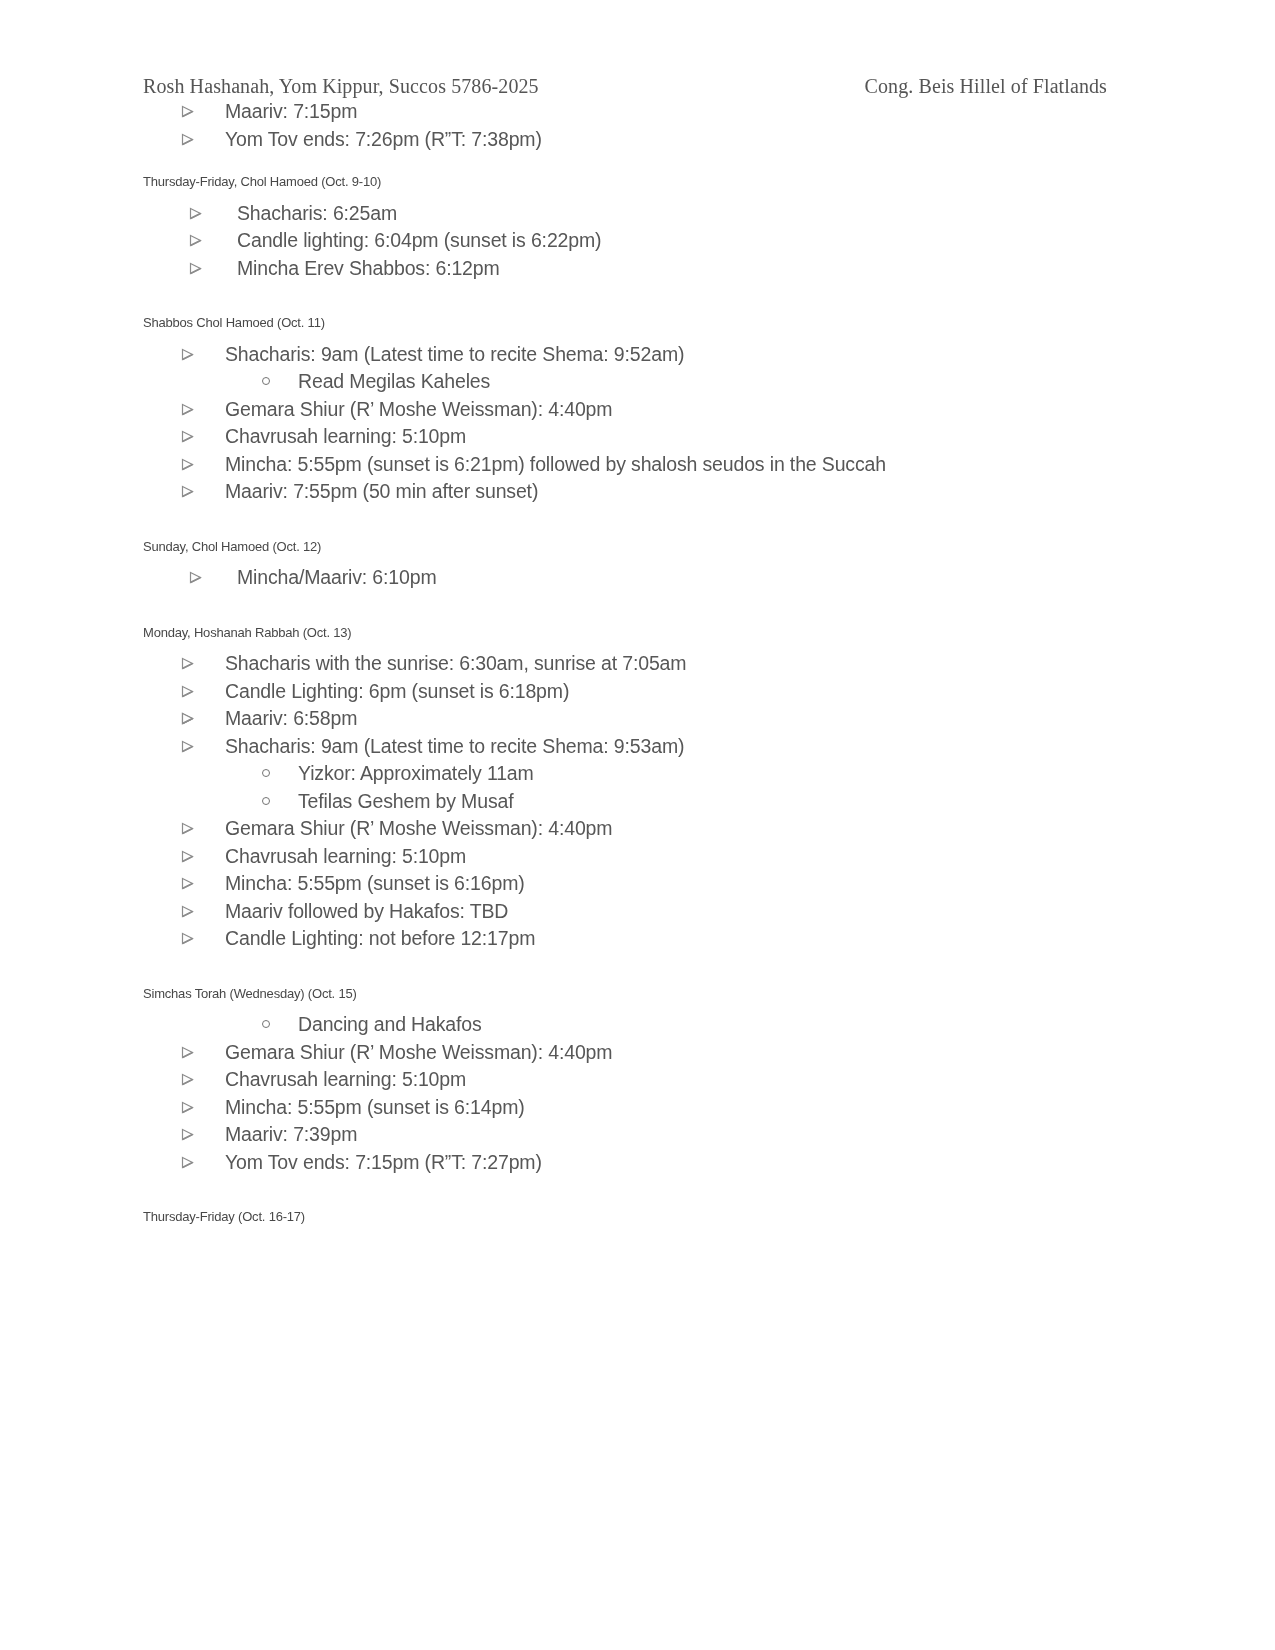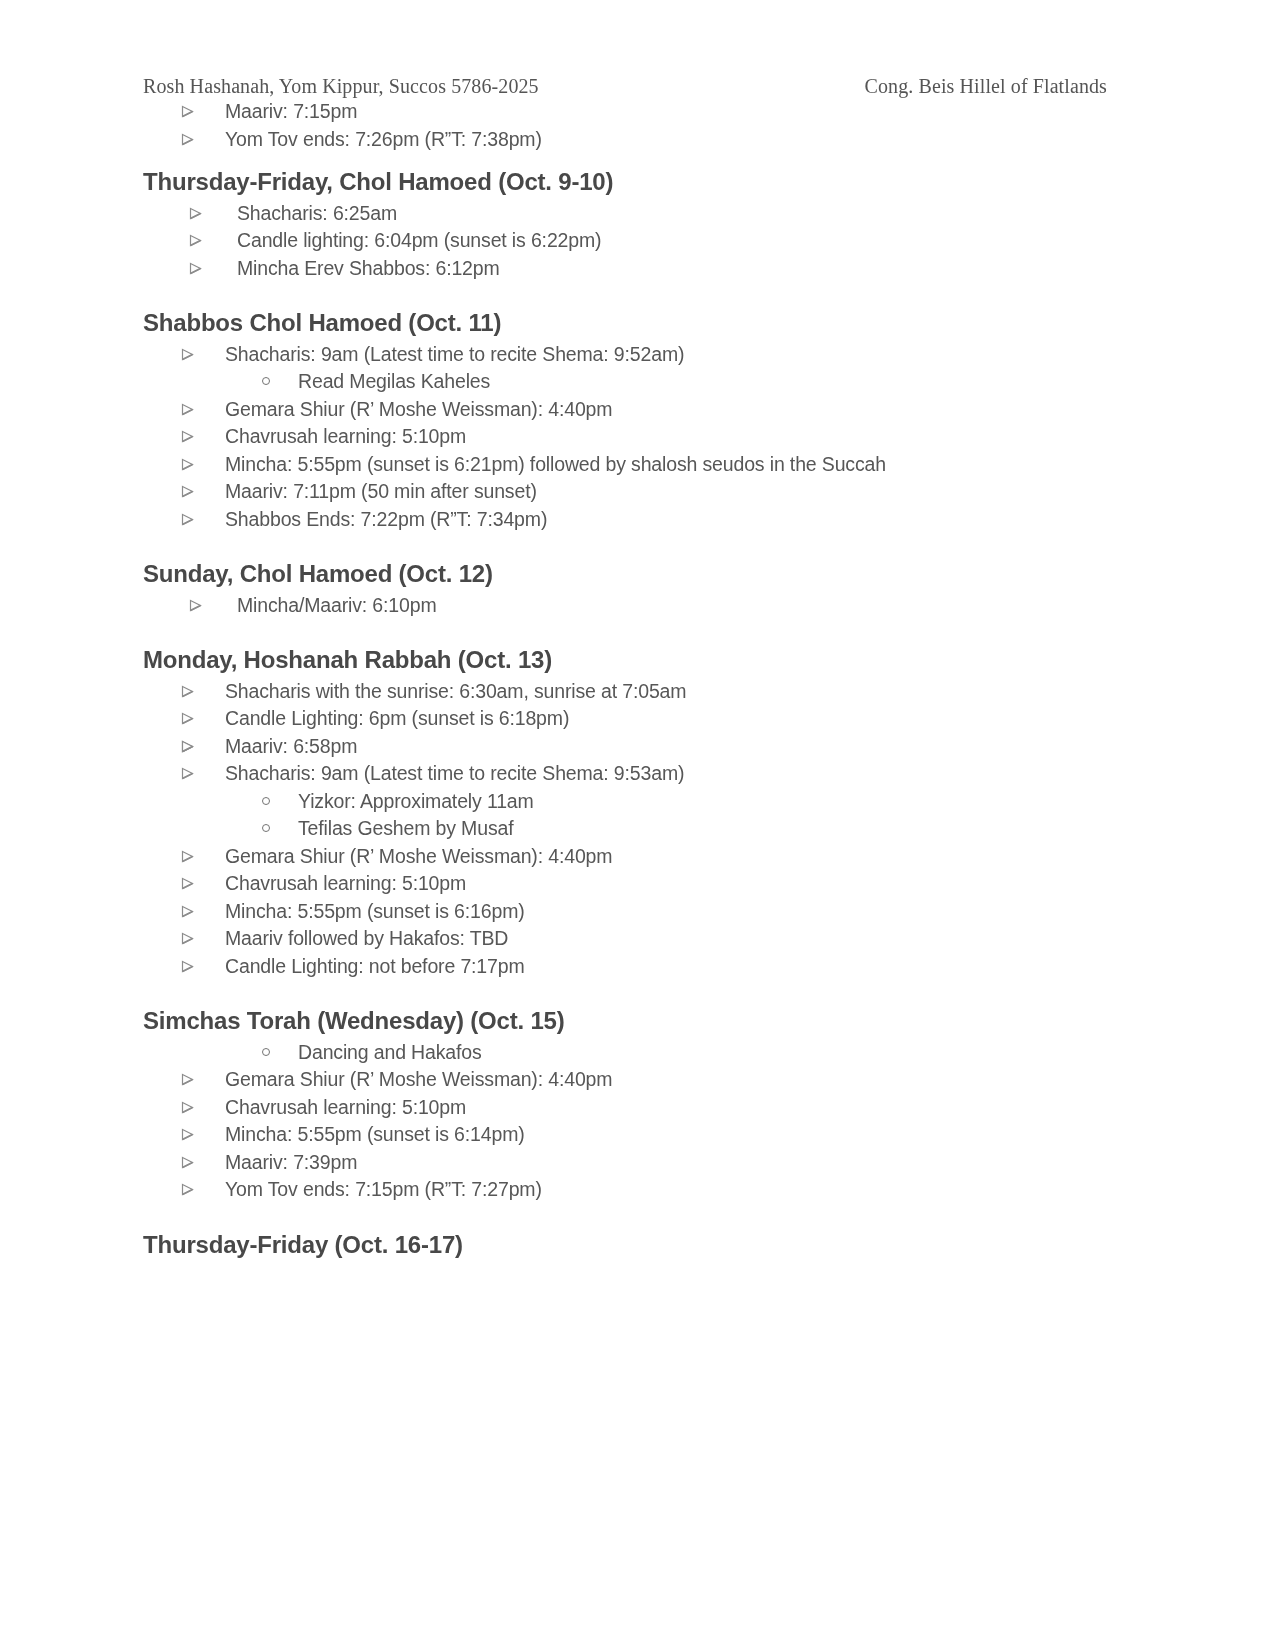--- a/index.html
+++ b/index.html
@@ -27,23 +27,23 @@
   }
   .content {
     position: absolute;
     top: 0;
     left: 0;
     right: 0;
     padding-top: 98px;
   }
   .heading {
     margin: 27px 0 4px 143px;
-    font-size: 24px;
+    font-size: 13px;
     line-height: 27.5px;
-    font-weight: bold;
+    font-weight: normal;
     letter-spacing: -0.2px;
     color: var(--heading-color, #484848);
   }
   .heading.first { margin-top: 15px; }
   .li {
     position: relative;
     font-size: 19.5px;
     line-height: 27.5px;
     letter-spacing: -0.15px;
     color: var(--text-color, #575757);
@@ -163,30 +163,21 @@
         </span>
         <span class="txt">Mincha: 5:55pm (sunset is 6:21pm) followed by shalosh seudos in the Succah</span>
       </div>
       <div class="li lv1">
         <span class="marker">
           <svg viewBox="0 0 13 13" aria-hidden="true">
             <polygon points="1.5,1.5 11.5,6.5 1.5,11.5" fill="#fdfdfd" stroke="#8c8c8c" stroke-width="1.2" stroke-linejoin="miter"></polygon>
             <line x1="1.5" y1="11.5" x2="11.5" y2="6.5" stroke="#8c8c8c" stroke-width="1.6"></line>
           </svg>
         </span>
-        <span class="txt">Maariv: 7:11pm (50 min after sunset)</span>
-      </div>
-      <div class="li lv1">
-        <span class="marker">
-          <svg viewBox="0 0 13 13" aria-hidden="true">
-            <polygon points="1.5,1.5 11.5,6.5 1.5,11.5" fill="#fdfdfd" stroke="#8c8c8c" stroke-width="1.2" stroke-linejoin="miter"></polygon>
-            <line x1="1.5" y1="11.5" x2="11.5" y2="6.5" stroke="#8c8c8c" stroke-width="1.6"></line>
-          </svg>
-        </span>
-        <span class="txt">Shabbos Ends: 7:22pm (R”T: 7:34pm)</span>
+        <span class="txt">Maariv: 7:55pm (50 min after sunset)</span>
       </div>
       <div class="heading">Sunday, Chol Hamoed (Oct. 12)</div>
       <div class="li lv1 wide">
         <span class="marker">
           <svg viewBox="0 0 13 13" aria-hidden="true">
             <polygon points="1.5,1.5 11.5,6.5 1.5,11.5" fill="#fdfdfd" stroke="#8c8c8c" stroke-width="1.2" stroke-linejoin="miter"></polygon>
             <line x1="1.5" y1="11.5" x2="11.5" y2="6.5" stroke="#8c8c8c" stroke-width="1.6"></line>
           </svg>
         </span>
         <span class="txt">Mincha/Maariv: 6:10pm</span>
@@ -280,21 +271,21 @@
         </span>
         <span class="txt">Maariv followed by Hakafos: TBD</span>
       </div>
       <div class="li lv1">
         <span class="marker">
           <svg viewBox="0 0 13 13" aria-hidden="true">
             <polygon points="1.5,1.5 11.5,6.5 1.5,11.5" fill="#fdfdfd" stroke="#8c8c8c" stroke-width="1.2" stroke-linejoin="miter"></polygon>
             <line x1="1.5" y1="11.5" x2="11.5" y2="6.5" stroke="#8c8c8c" stroke-width="1.6"></line>
           </svg>
         </span>
-        <span class="txt">Candle Lighting: not before 7:17pm</span>
+        <span class="txt">Candle Lighting: not before 12:17pm</span>
       </div>
       <div class="heading">Simchas Torah (Wednesday) (Oct. 15)</div>
       <div class="li lv2">
         <span class="marker"></span>
         <span class="txt">Dancing and Hakafos</span>
       </div>
       <div class="li lv1">
         <span class="marker">
           <svg viewBox="0 0 13 13" aria-hidden="true">
             <polygon points="1.5,1.5 11.5,6.5 1.5,11.5" fill="#fdfdfd" stroke="#8c8c8c" stroke-width="1.2" stroke-linejoin="miter"></polygon>

